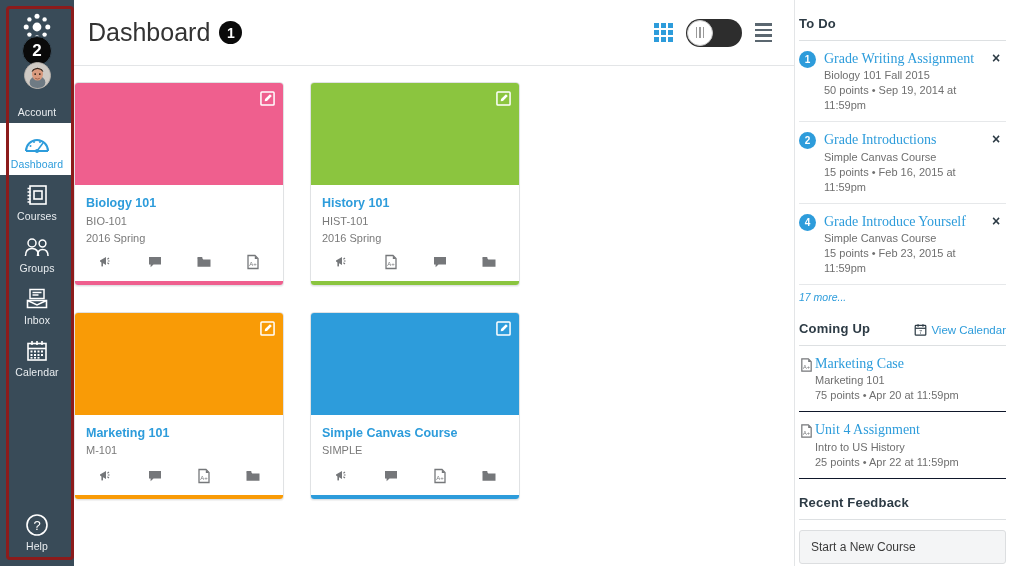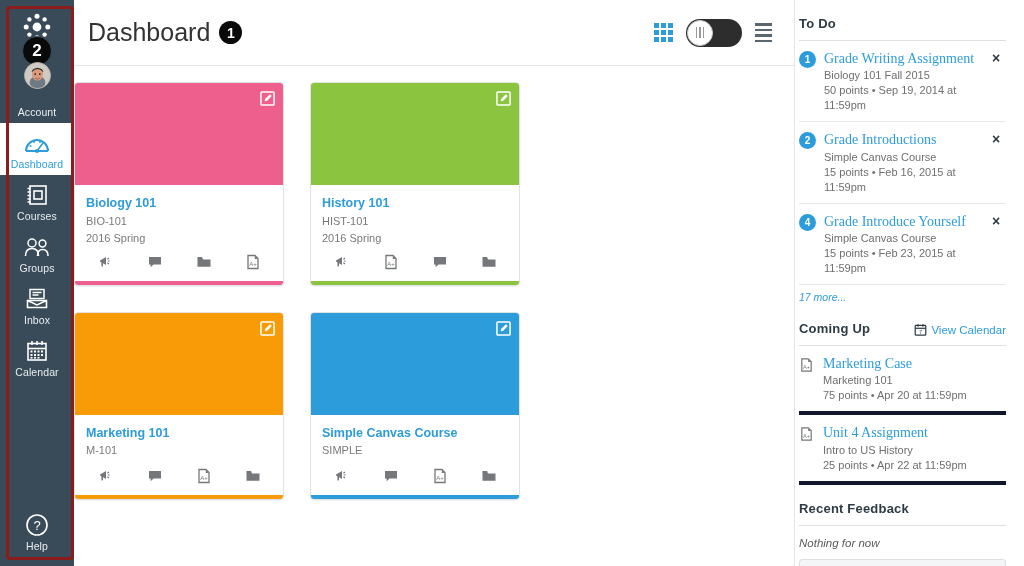--- a/index.html
+++ b/index.html
@@ -155,22 +155,22 @@
     flex: 0 0 14px; font-size: 14px; color: #2D3B45;
     font-weight: bold; line-height: 1; margin-top: 1px;
     cursor: pointer; font-family: "Liberation Sans", sans-serif;
   }
   .more-link {
     display: inline-block; font-size: 10.5px; color: #2D9CDB;
     font-style: italic; text-decoration: none; margin: 6px 0 0;
   }
   .section-gap { height: 16px; }
   .up-item {
-    display: flex; gap: 8px; padding: 9px 0 8px;
-    border-bottom: 4px solid #0f172a;
+    display: flex; padding: 9px 0 8px;
+    border-bottom: 1px solid #0f172a;
   }
   .up-ico { flex: 0 0 16px; margin-top: 2px; }
   .nothing {
     font-size: 11.5px; color: #5a5a5a; font-style: italic;
     padding: 11px 0 0;
   }
   .rail-btn {
     display: block; width: 100%; text-align: left;
     padding: 9px 11px; margin-top: 10px;
     background: #F4F5F6; border: 1px solid #DCDEE0; border-radius: 3px;
@@ -598,20 +598,19 @@
           <a class="todo-link" href="#">Unit 4 Assignment</a>
           <div class="todo-meta">Intro to US History</div>
           <div class="todo-meta">25 points • Apr 22 at 11:59pm</div>
         </div>
       </div>
 
       <div class="section-gap"></div>
 
       <h2>Recent Feedback</h2>
       <div class="hr"></div>
-      <div class="nothing">Nothing for now</div>
 
       <button class="rail-btn">Start a New Course</button>
       
 
     </aside>
   </div>
 </div>
 
 </body></html>

